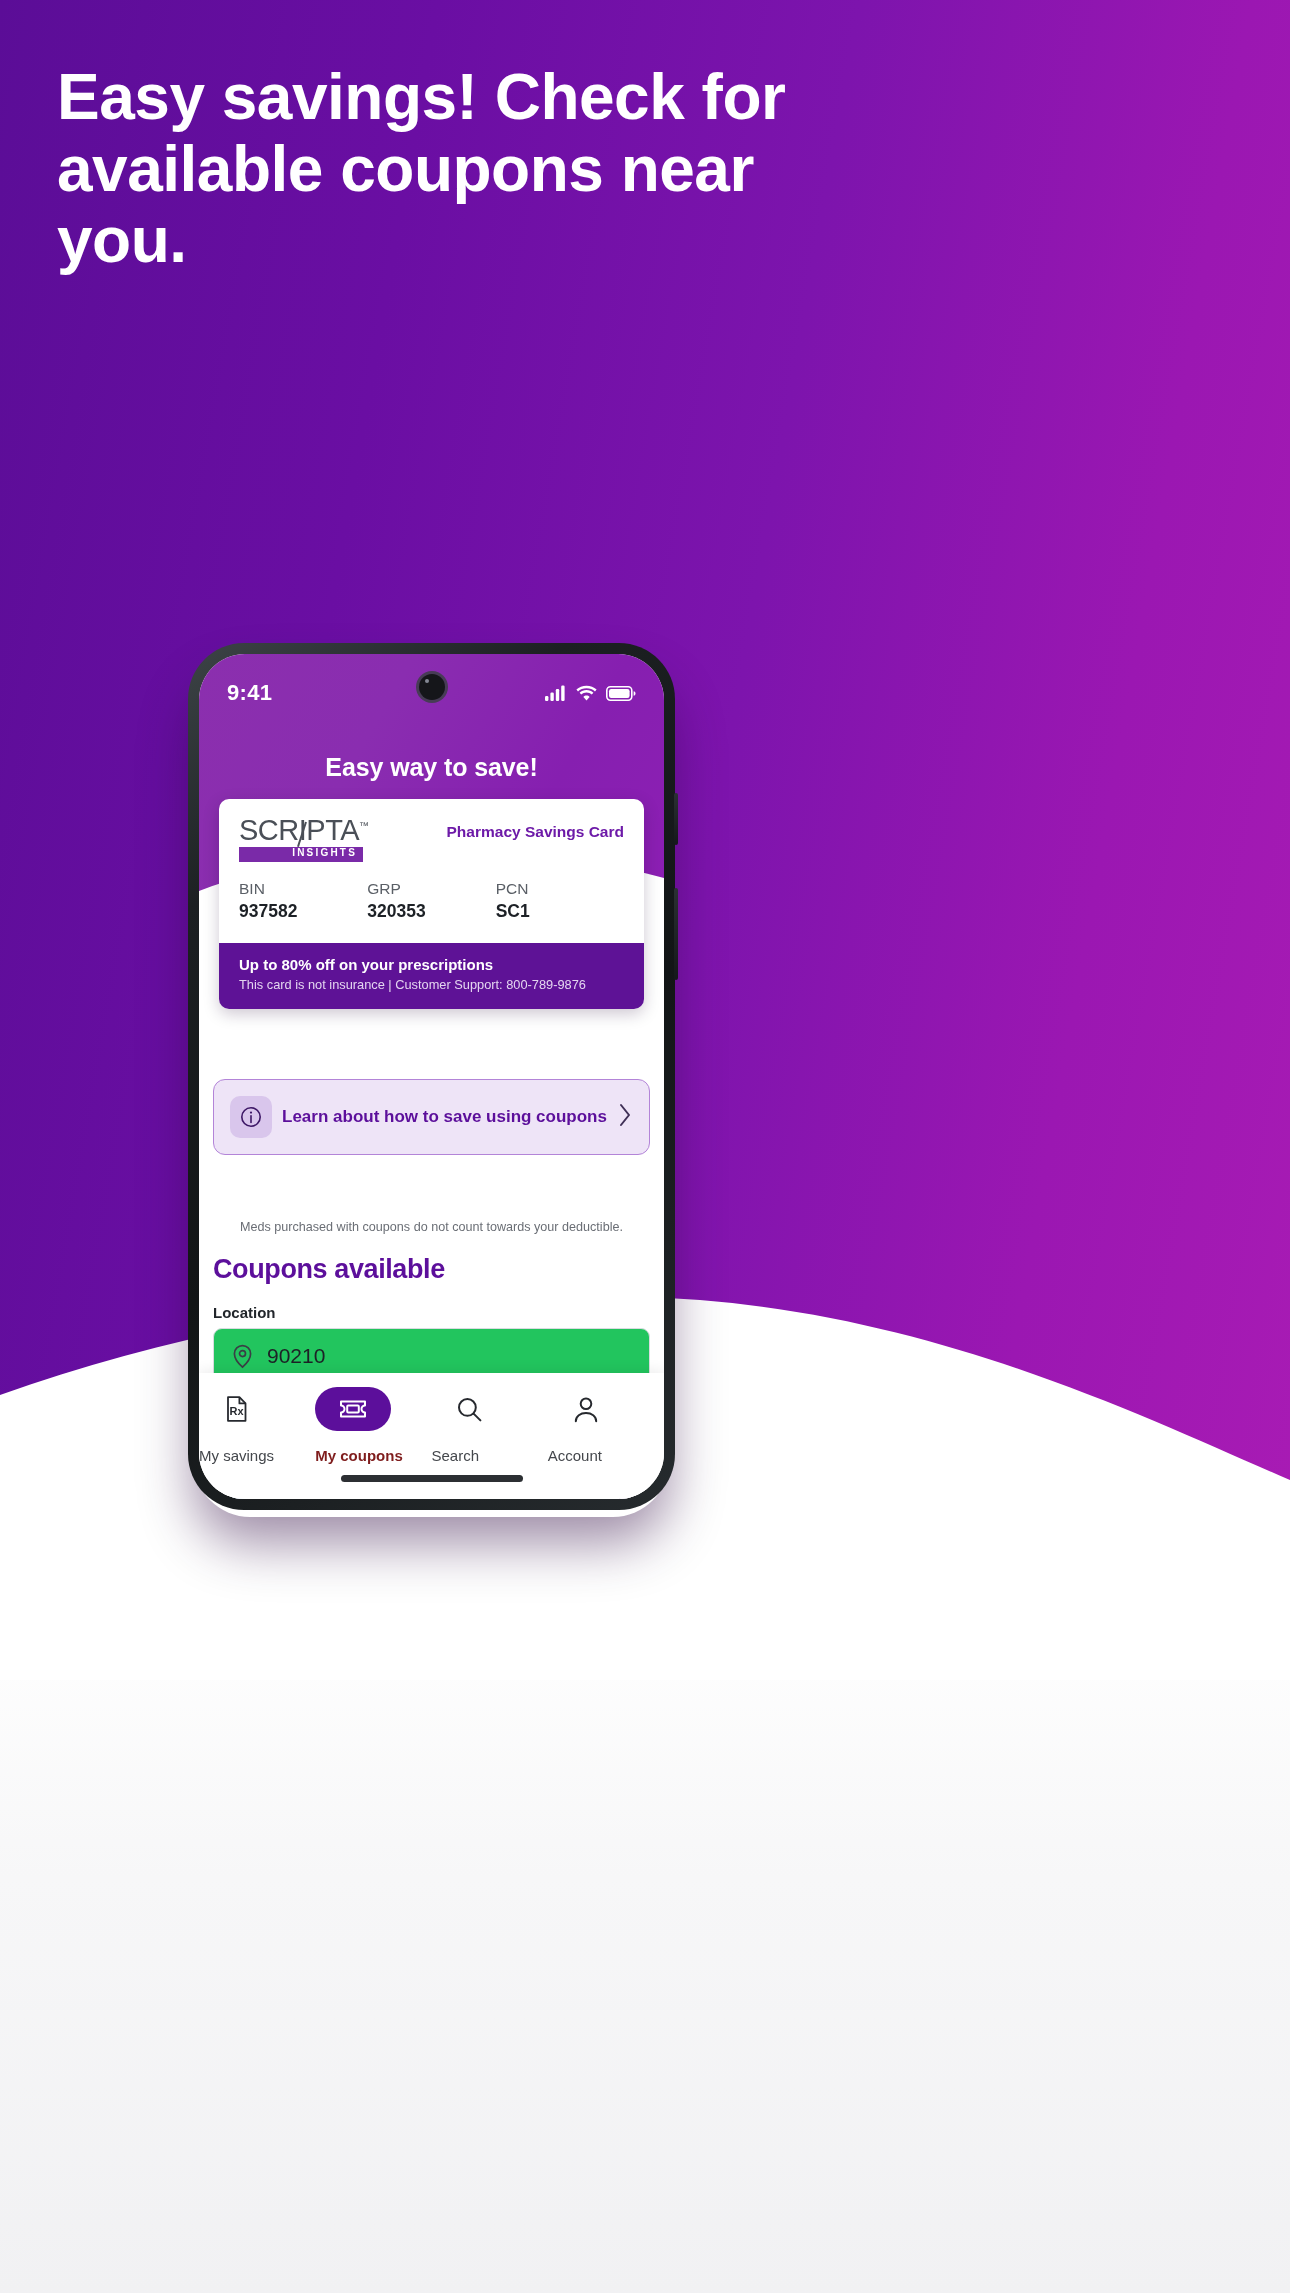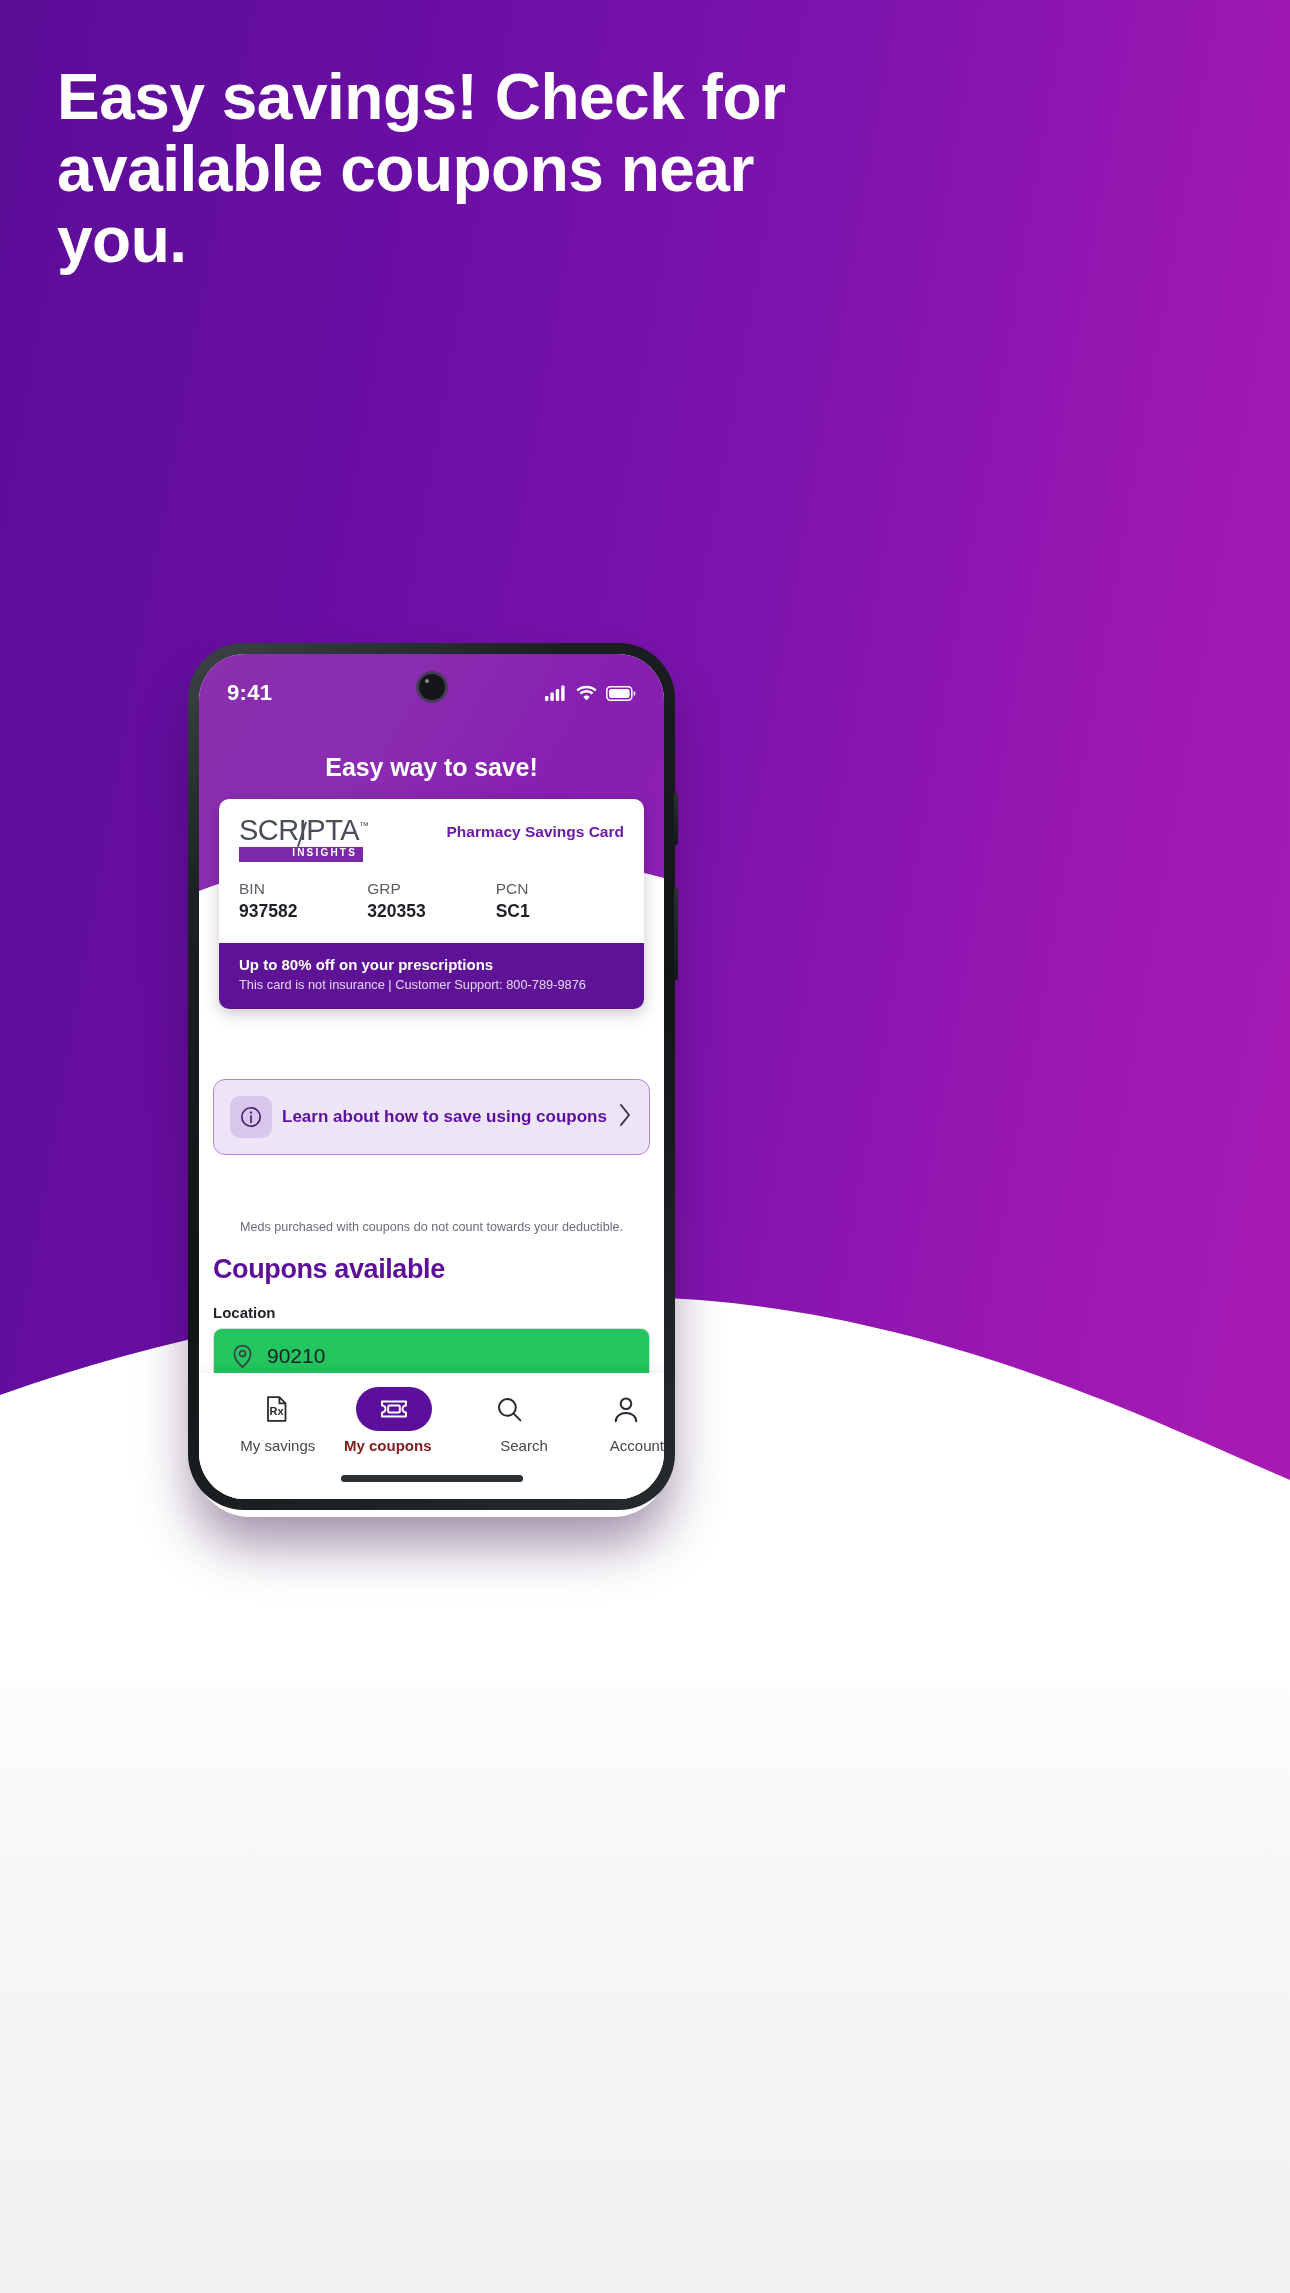--- a/index.html
+++ b/index.html
@@ -237,21 +237,21 @@
   #bottom-nav {
     position: absolute; left: 0; bottom: 0; width: 100%; height: 126px;
     background: #ffffff;
     box-shadow: 0 -3px 12px rgba(0,0,0,0.07);
     z-index: 7;
     display: flex; align-items: flex-start; justify-content: space-around;
     padding-top: 14px;
   }
   .nav-item {
     width: 25%;
-    display: flex; flex-direction: column; align-items: flex-end; gap: 6px;
+    display: flex; flex-direction: column; align-items: flex-start; gap: 16px;
   }
   .nav-pill {
     width: 76px; height: 44px; border-radius: 22px;
     display: flex; align-items: center; justify-content: center;
   }
   .nav-pill.active { background: #5c0f9b; }
   .nav-label { font-size: 15px; color: #44474c; }
   .nav-item.active .nav-label { color: #7f1d1d; font-weight: 700; }
   #home-indicator {
     position: absolute; left: 50%; bottom: 17px; transform: translateX(-50%);

